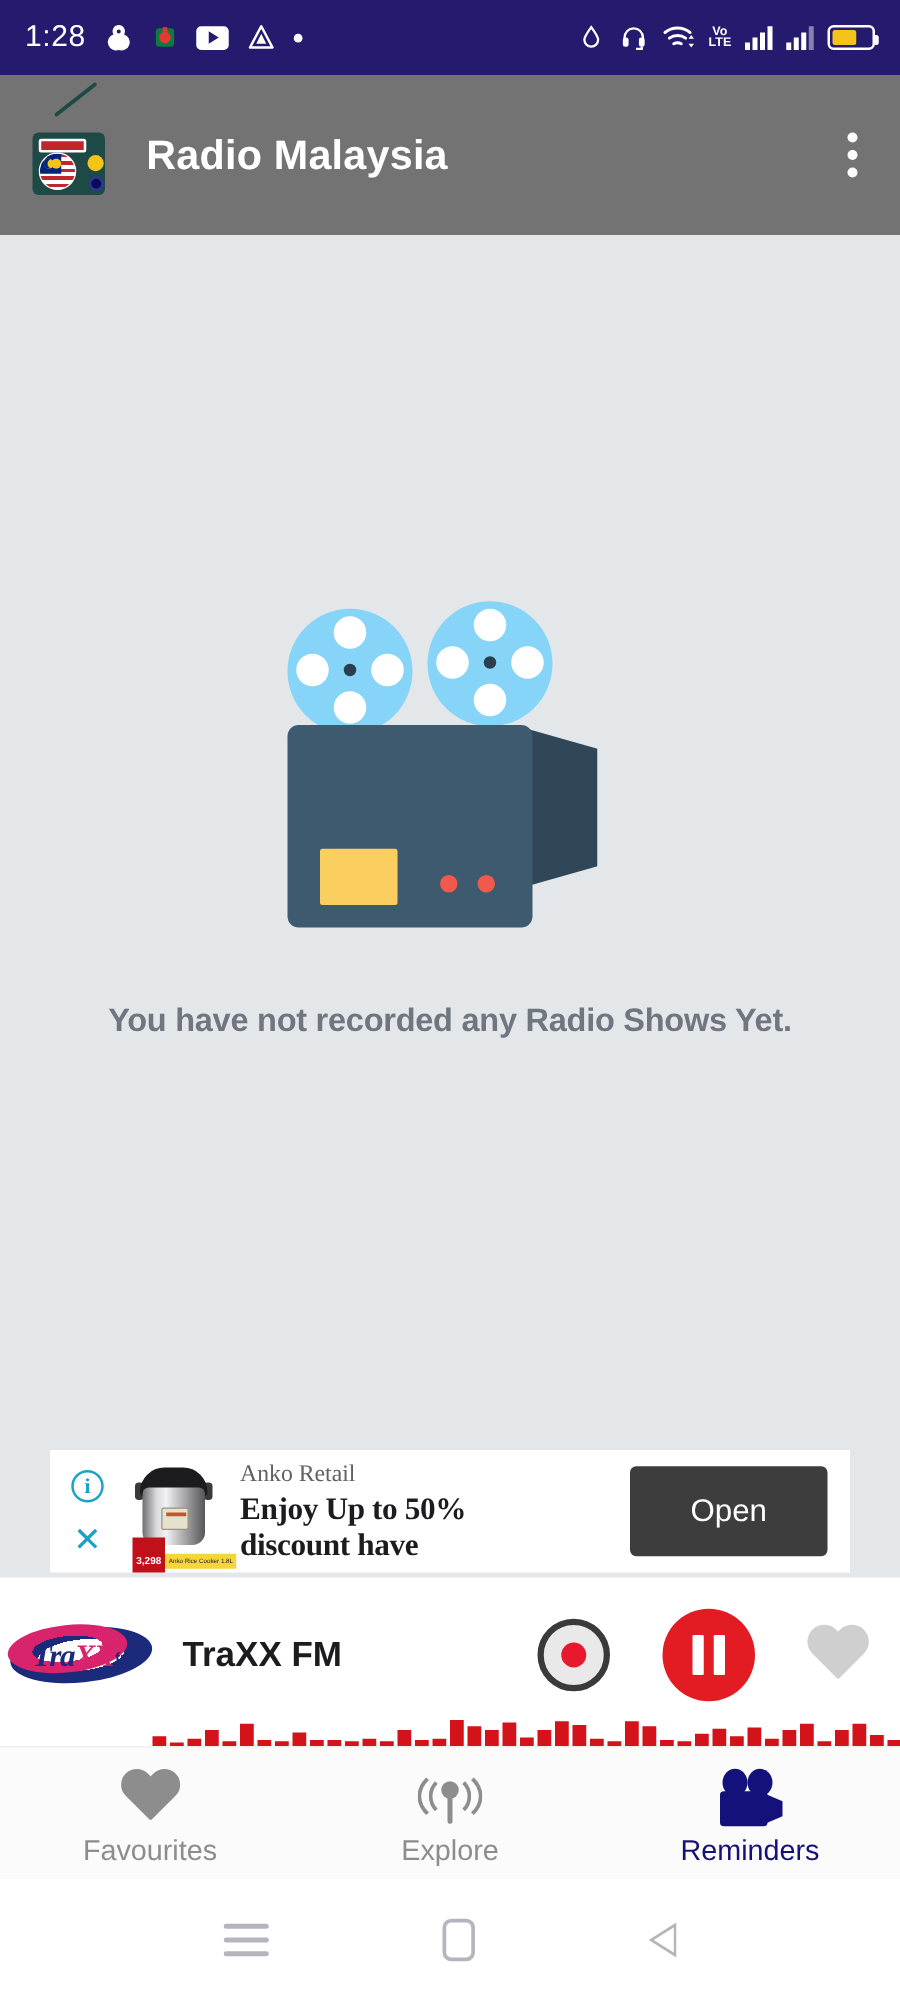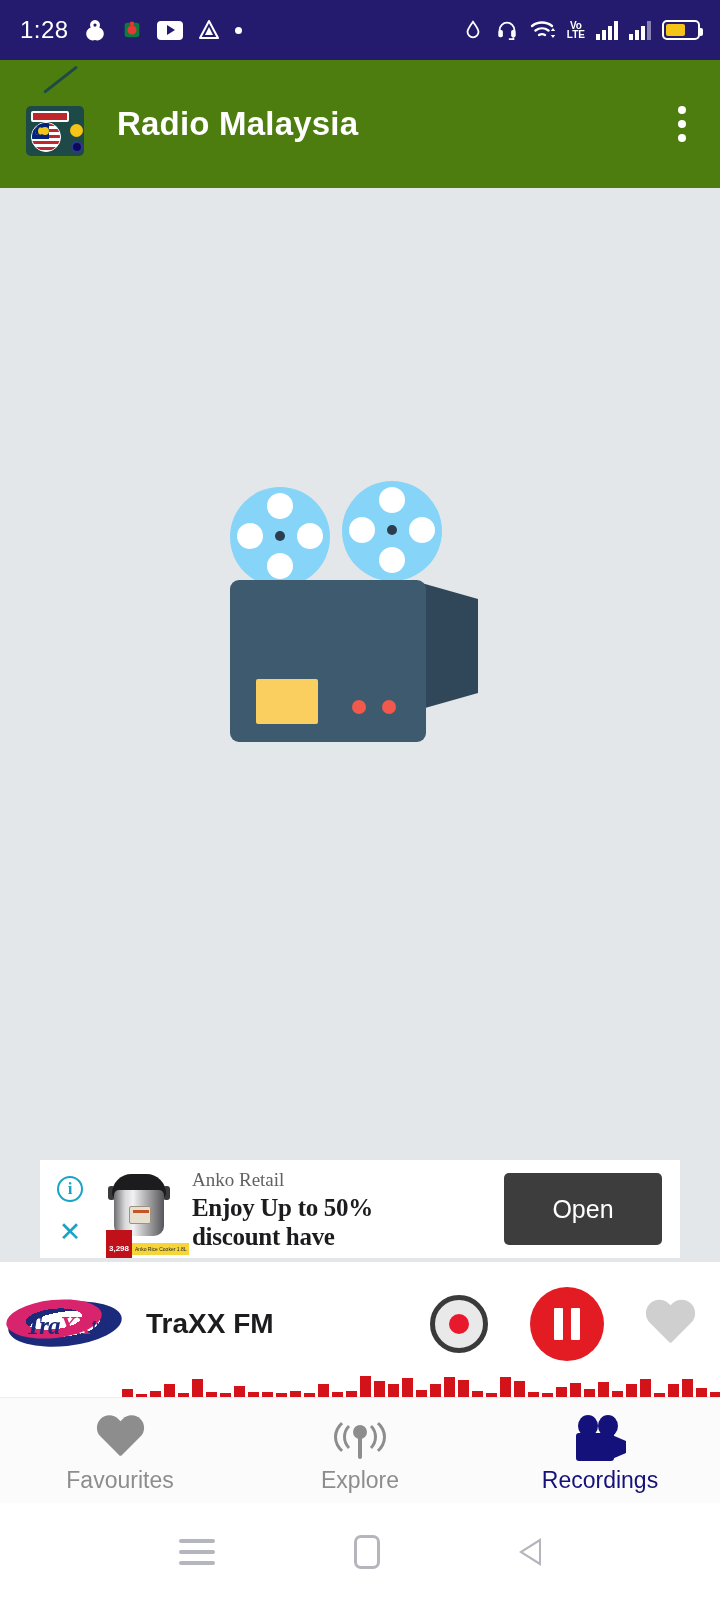--- a/index.html
+++ b/index.html
@@ -34,21 +34,21 @@
   .battery:after{content:"";position:absolute;right:-5px;top:6px;width:3px;height:8px;background:#fff;border-radius:0 2px 2px 0;}
   .battery-fill{height:100%;width:62%;background:#f4c518;border-radius:2px;}
   .bars { display:flex; align-items:flex-end; gap:2px; height:20px; }
   .bars i { width:4px; background:#fff; display:block; }
   .bars i:nth-child(1){height:6px;} .bars i:nth-child(2){height:10px;}
   .bars i:nth-child(3){height:14px;} .bars i:nth-child(4){height:19px;}
   .bars.dim i:nth-child(4){background:rgba(255,255,255,.45);}
 
   
   .appbar {
-    height:128px; background:#4d7c0f;
+    height:128px; background:#737373;
     display:flex; align-items:center; padding:0 24px 0 18px;
   }
   .logo { width:72px;height:72px; position:relative; flex:0 0 auto; }
   .logo-body{position:absolute;left:8px;top:18px;width:58px;height:50px;background:#1d4a47;border-radius:5px;}
   .logo-ant{position:absolute;left:26px;top:3px;width:42px;height:3px;background:#1d4a47;transform:rotate(-38deg);transform-origin:left center;border-radius:2px;}
   .logo-grill{position:absolute;left:13px;top:23px;width:38px;height:11px;background:#c0272d;border:2px solid #fff;border-radius:2px;}
   .logo-flag{position:absolute;left:13px;top:34px;width:30px;height:30px;border-radius:50%;overflow:hidden;border:1.5px solid #fff;background:#fff;}
   .logo-flag .stripes{position:absolute;inset:0;background:repeating-linear-gradient(#c0272d 0 3px,#fff 3px 6px);}
   .logo-flag .canton{position:absolute;left:0;top:0;width:17px;height:16px;background:#00247d;}
   .logo-flag .moon{position:absolute;left:3px;top:4px;width:8px;height:8px;border-radius:50%;background:#f4c518;box-shadow:3px 0 0 0 #00247d inset;}
@@ -340,20 +340,21 @@
         <span class="h lf"></span>
         <span class="h rt"></span>
         <span class="c"></span>
       </div>
     <div class="cam-lens"></div>
     <div class="cam-body"></div>
     <div class="cam-screen"></div>
     <div class="cam-d1"></div>
     <div class="cam-d2"></div>
   </div>
+  <div class="empty-text">You have not recorded any Radio Shows Yet.</div>
 </div>
 
 <div class="ad">
   <div class="ad-left">
     <div class="ad-info">i</div>
     <div class="ad-close">✕</div>
   </div>
   <div class="ad-img">
     <div class="cooker-handle"></div>
     <div class="cooker-handle2"></div>
@@ -463,21 +464,21 @@
   </div>
   <div class="nav-item active">
     <div class="nav-ico">
       <div class="ico-cam">
           <div class="r1"></div>
           <div class="r2"></div>
           <div class="ln"></div>
           <div class="bd"></div>
         </div>
     </div>
-    <div class="nav-label">Recordings</div>
+    <div class="nav-label">Reminders</div>
   </div>
 </div>
 
 <div class="sysnav">
   <div class="sys-recents">
       <i></i>
       <i></i>
       <i></i>
     </div>
   <div class="sys-home"></div>

